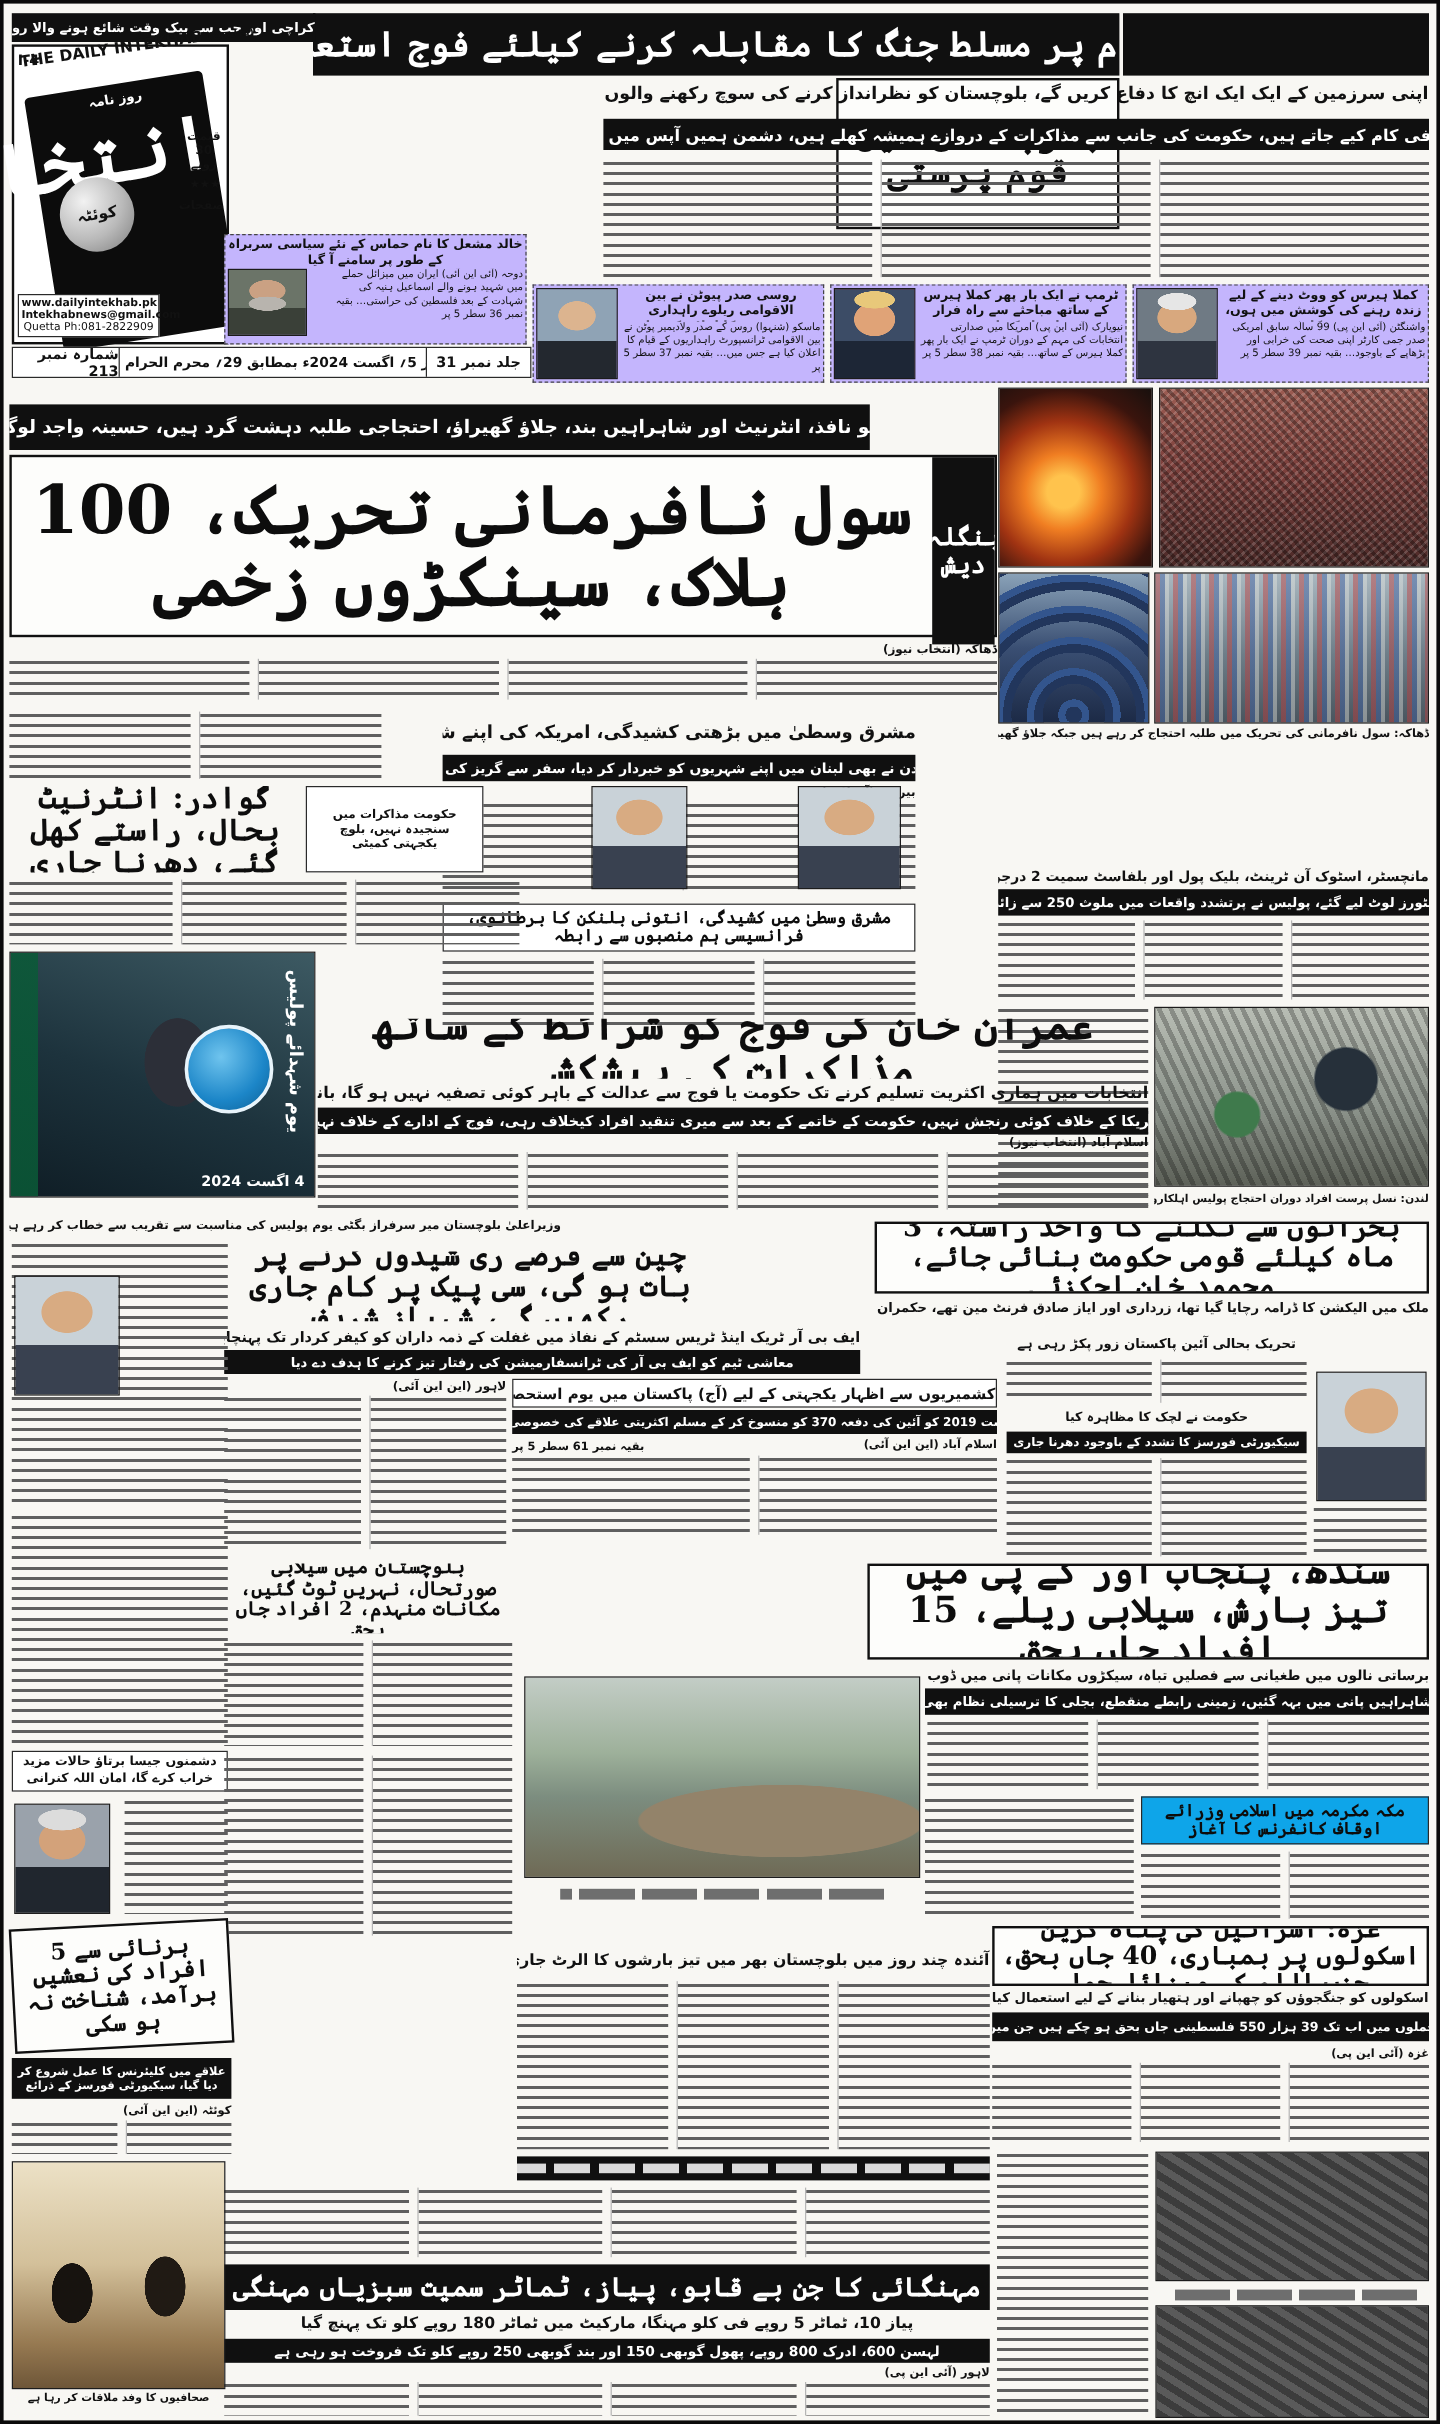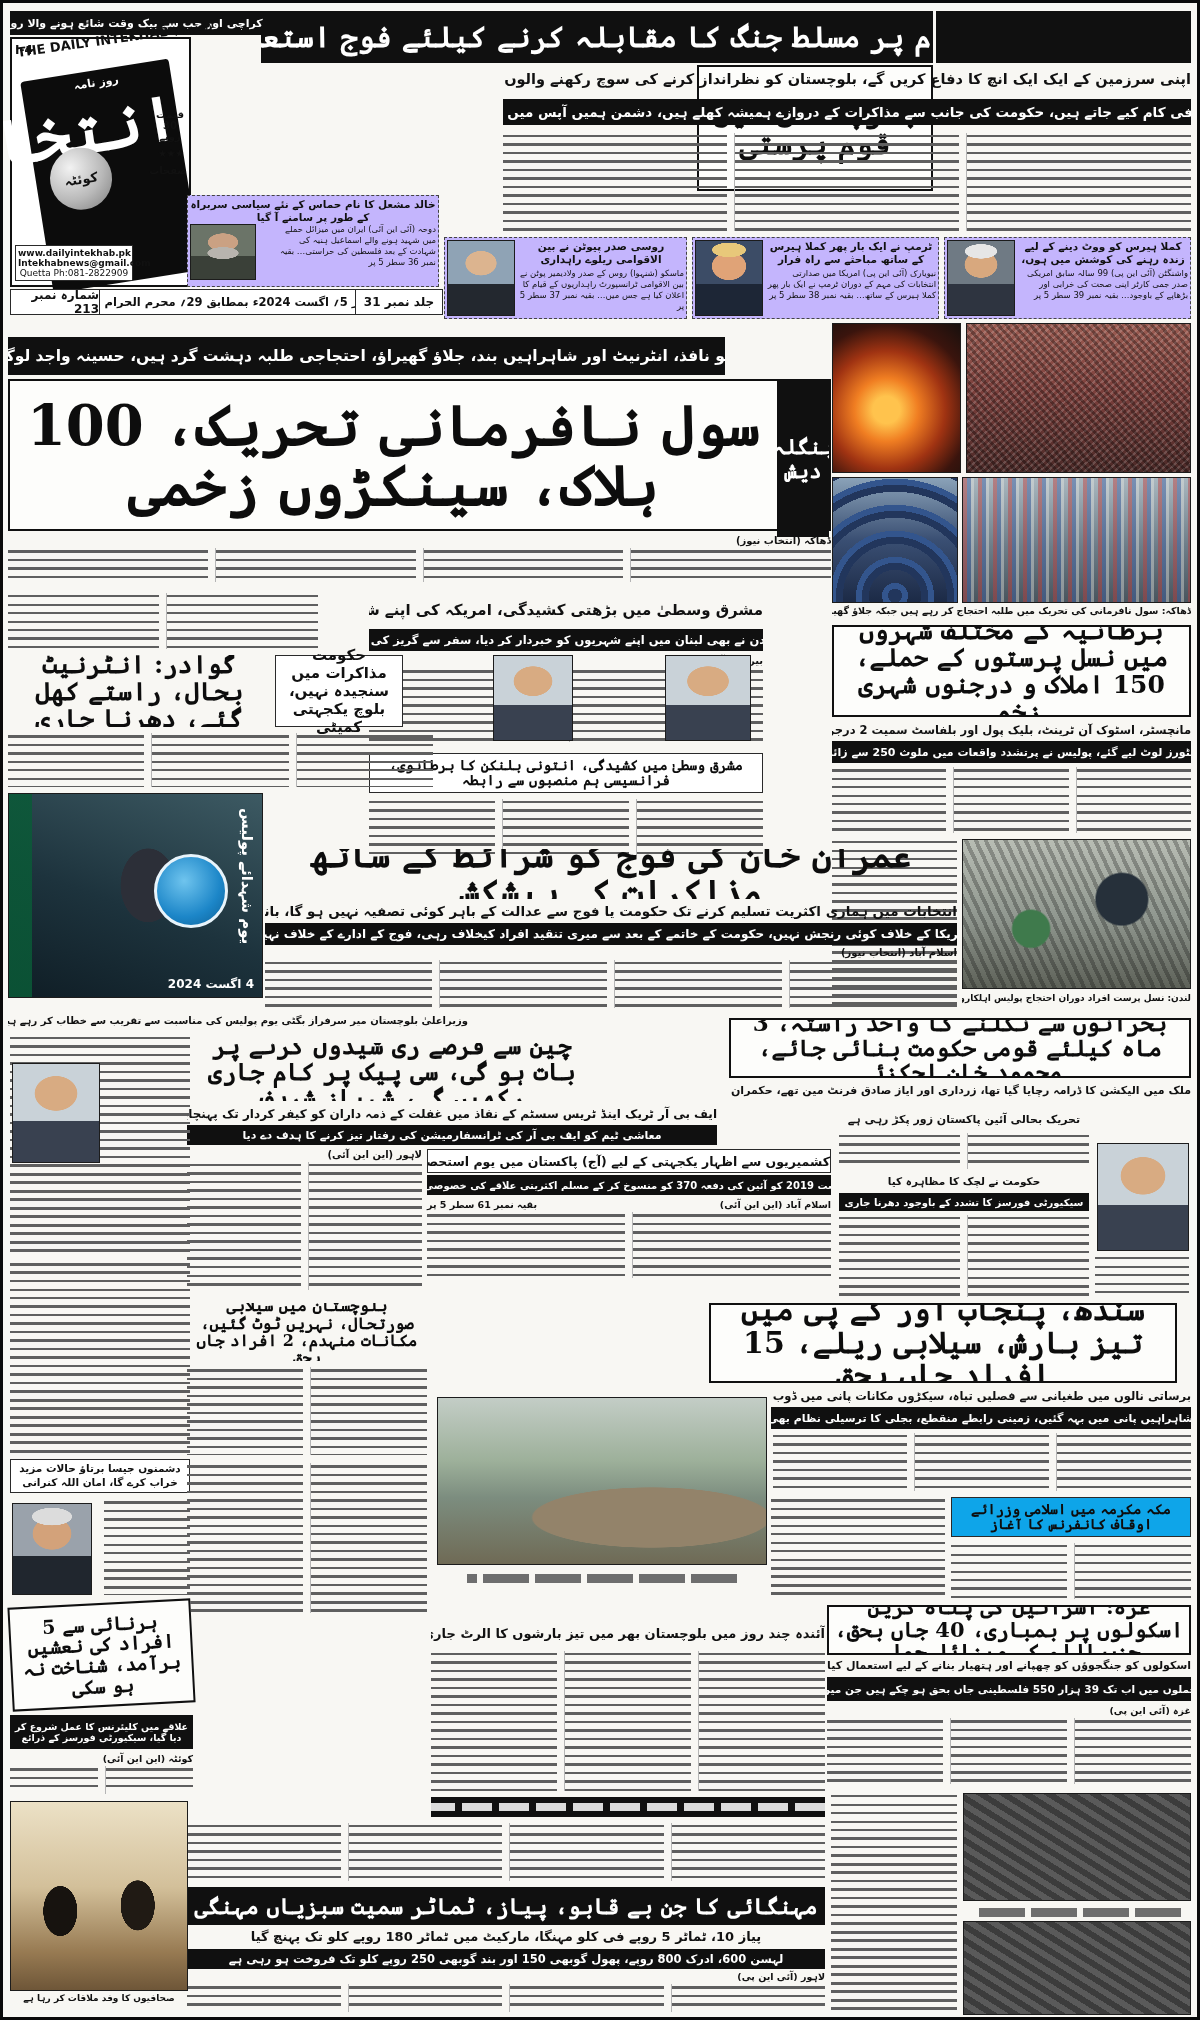--- a/index.html
+++ b/index.html
@@ -192,21 +192,20 @@
         <i class="col"></i>
         <i class="col"></i>
         <i class="col"></i>
       </div>
   </div>
   <div class="abs cols" style="left:5px;top:590px;width:310px;height:56px;">
       <i class="col"></i>
       <i class="col"></i>
     </div>
 
-  <div class="abs box hl" style="right:6px;top:622px;width:359px;height:92px;font-size:25px;white-space:normal;padding:2px;">برطانیہ کے مختلف شہروں میں نسل پرستوں کے حملے، 150 املاک و درجنوں شہری زخمی</div>
   <div class="abs sub" style="right:6px;top:718px;width:359px;height:18px;font-size:11.5px;line-height:18px;">مانچسٹر، اسٹوک آن ٹرینٹ، بلیک پول اور بلفاسٹ سمیت 2 درجن سے زائد شہروں میں نسل پرستوں کے حملے</div>
   <div class="abs bar" style="right:6px;top:738px;width:359px;height:22px;font-size:11px;">
     <span>املاک کو آگ لگا دی، اسٹورز لوٹ لیے گئے، پولیس نے پرتشدد واقعات میں ملوث 250 سے زائد افراد کو گرفتار کر لیا</span>
   </div>
   <div class="abs cols" style="right:6px;top:764px;width:359px;height:66px;">
       <i class="col"></i>
       <i class="col"></i>
       <i class="col"></i>
     </div>
   <div class="abs ph ph-riot2" style="right:6px;top:836px;width:229px;height:150px;"></div>
@@ -229,21 +228,21 @@
   <div class="abs portrait" style="right:446px;top:652px;width:86px;height:86px;"></div>
   <div class="abs portrait" style="right:624px;top:652px;width:80px;height:86px;"></div>
   <div class="abs thin hl" style="right:434px;top:750px;width:394px;height:40px;font-size:14px;white-space:normal;background:#fff;">مشرق وسطیٰ میں کشیدگی، انتونی بلنکن کا برطانوی، فرانسیسی ہم منصبوں سے رابطہ</div>
   <div class="abs cols" style="right:434px;top:796px;width:394px;height:56px;">
       <i class="col"></i>
       <i class="col"></i>
       <i class="col"></i>
     </div>
 
   <div class="abs" style="left:5px;top:652px;width:395px;height:72px;display:flex;gap:4px;">
-    <div class="thin" style="width:118px;background:#fff;font-size:15px;font-weight:bold;text-align:center;display:flex;align-items:center;padding:4px;">حکومت مذاکرات میں سنجیدہ نہیں، بلوچ یکجہتی کمیٹی</div>
+    <div class="thin" style="width:118px;background:#fff;font-size:10px;font-weight:bold;text-align:center;display:flex;align-items:center;padding:14px;">حکومت مذاکرات میں سنجیدہ نہیں، بلوچ یکجہتی کمیٹی</div>
     <div class="hl" style="flex:1;font-size:25px;white-space:normal;">گوادر: انٹرنیٹ بحال، راستے کھل گئے، دھرنا جاری</div>
   </div>
   <div class="abs cols" style="left:5px;top:730px;width:425px;height:54px;">
       <i class="col"></i>
       <i class="col"></i>
       <i class="col"></i>
     </div>
 
   <div class="abs hl" style="right:240px;top:846px;width:692px;height:50px;font-size:34px;">عمران خان کی فوج کو شرائط کے ساتھ مذاکرات کی پیشکش</div>
   <div class="abs sub" style="right:240px;top:898px;width:692px;height:20px;font-size:13.5px;line-height:20px;">انتخابات میں ہماری اکثریت تسلیم کرنے تک حکومت یا فوج سے عدالت کے باہر کوئی تصفیہ نہیں ہو گا، بانی پی ٹی آئی</div>
@@ -323,21 +322,21 @@
   <div class="abs portrait" style="left:9px;top:1060px;width:88px;height:100px;"></div>
   <div class="abs cols" style="left:7px;top:1258px;width:180px;height:192px;">
       <i class="col"></i>
     </div>
   <div class="abs thin sub" style="left:7px;top:1456px;width:180px;height:34px;font-size:10.5px;white-space:normal;line-height:1.3;background:#fff;display:flex;align-items:center;justify-content:center;">دشمنوں جیسا برتاؤ حالات مزید خراب کرے گا، امان اللہ کنرانی</div>
   <div class="abs cols" style="left:101px;top:1496px;width:86px;height:96px;">
       <i class="col"></i>
     </div>
   <div class="abs portrait p-old" style="left:9px;top:1500px;width:80px;height:92px;"></div>
 
-  <div class="abs box hl" style="right:20px;top:1300px;width:468px;height:80px;font-size:30px;white-space:normal;padding:2px;">سندھ، پنجاب اور کے پی میں تیز بارش، سیلابی ریلے، 15 افراد جاں بحق</div>
+  <div class="abs box hl" style="right:6px;top:1300px;width:468px;height:80px;font-size:30px;white-space:normal;padding:2px;">سندھ، پنجاب اور کے پی میں تیز بارش، سیلابی ریلے، 15 افراد جاں بحق</div>
   <div class="abs sub" style="right:6px;top:1384px;width:420px;height:18px;font-size:11.5px;line-height:18px;">برساتی نالوں میں طغیانی سے فصلیں تباہ، سیکڑوں مکانات پانی میں ڈوب گئے، نظام زندگی معطل</div>
   <div class="abs bar" style="right:6px;top:1404px;width:420px;height:22px;font-size:11px;">
     <span>کئی مقامات پر شاہراہیں پانی میں بہہ گئیں، زمینی رابطے منقطع، بجلی کا ترسیلی نظام بھی بری طرح متاثر</span>
   </div>
   <div class="abs cols" style="right:6px;top:1430px;width:418px;height:58px;">
       <i class="col"></i>
       <i class="col"></i>
       <i class="col"></i>
     </div>
 

